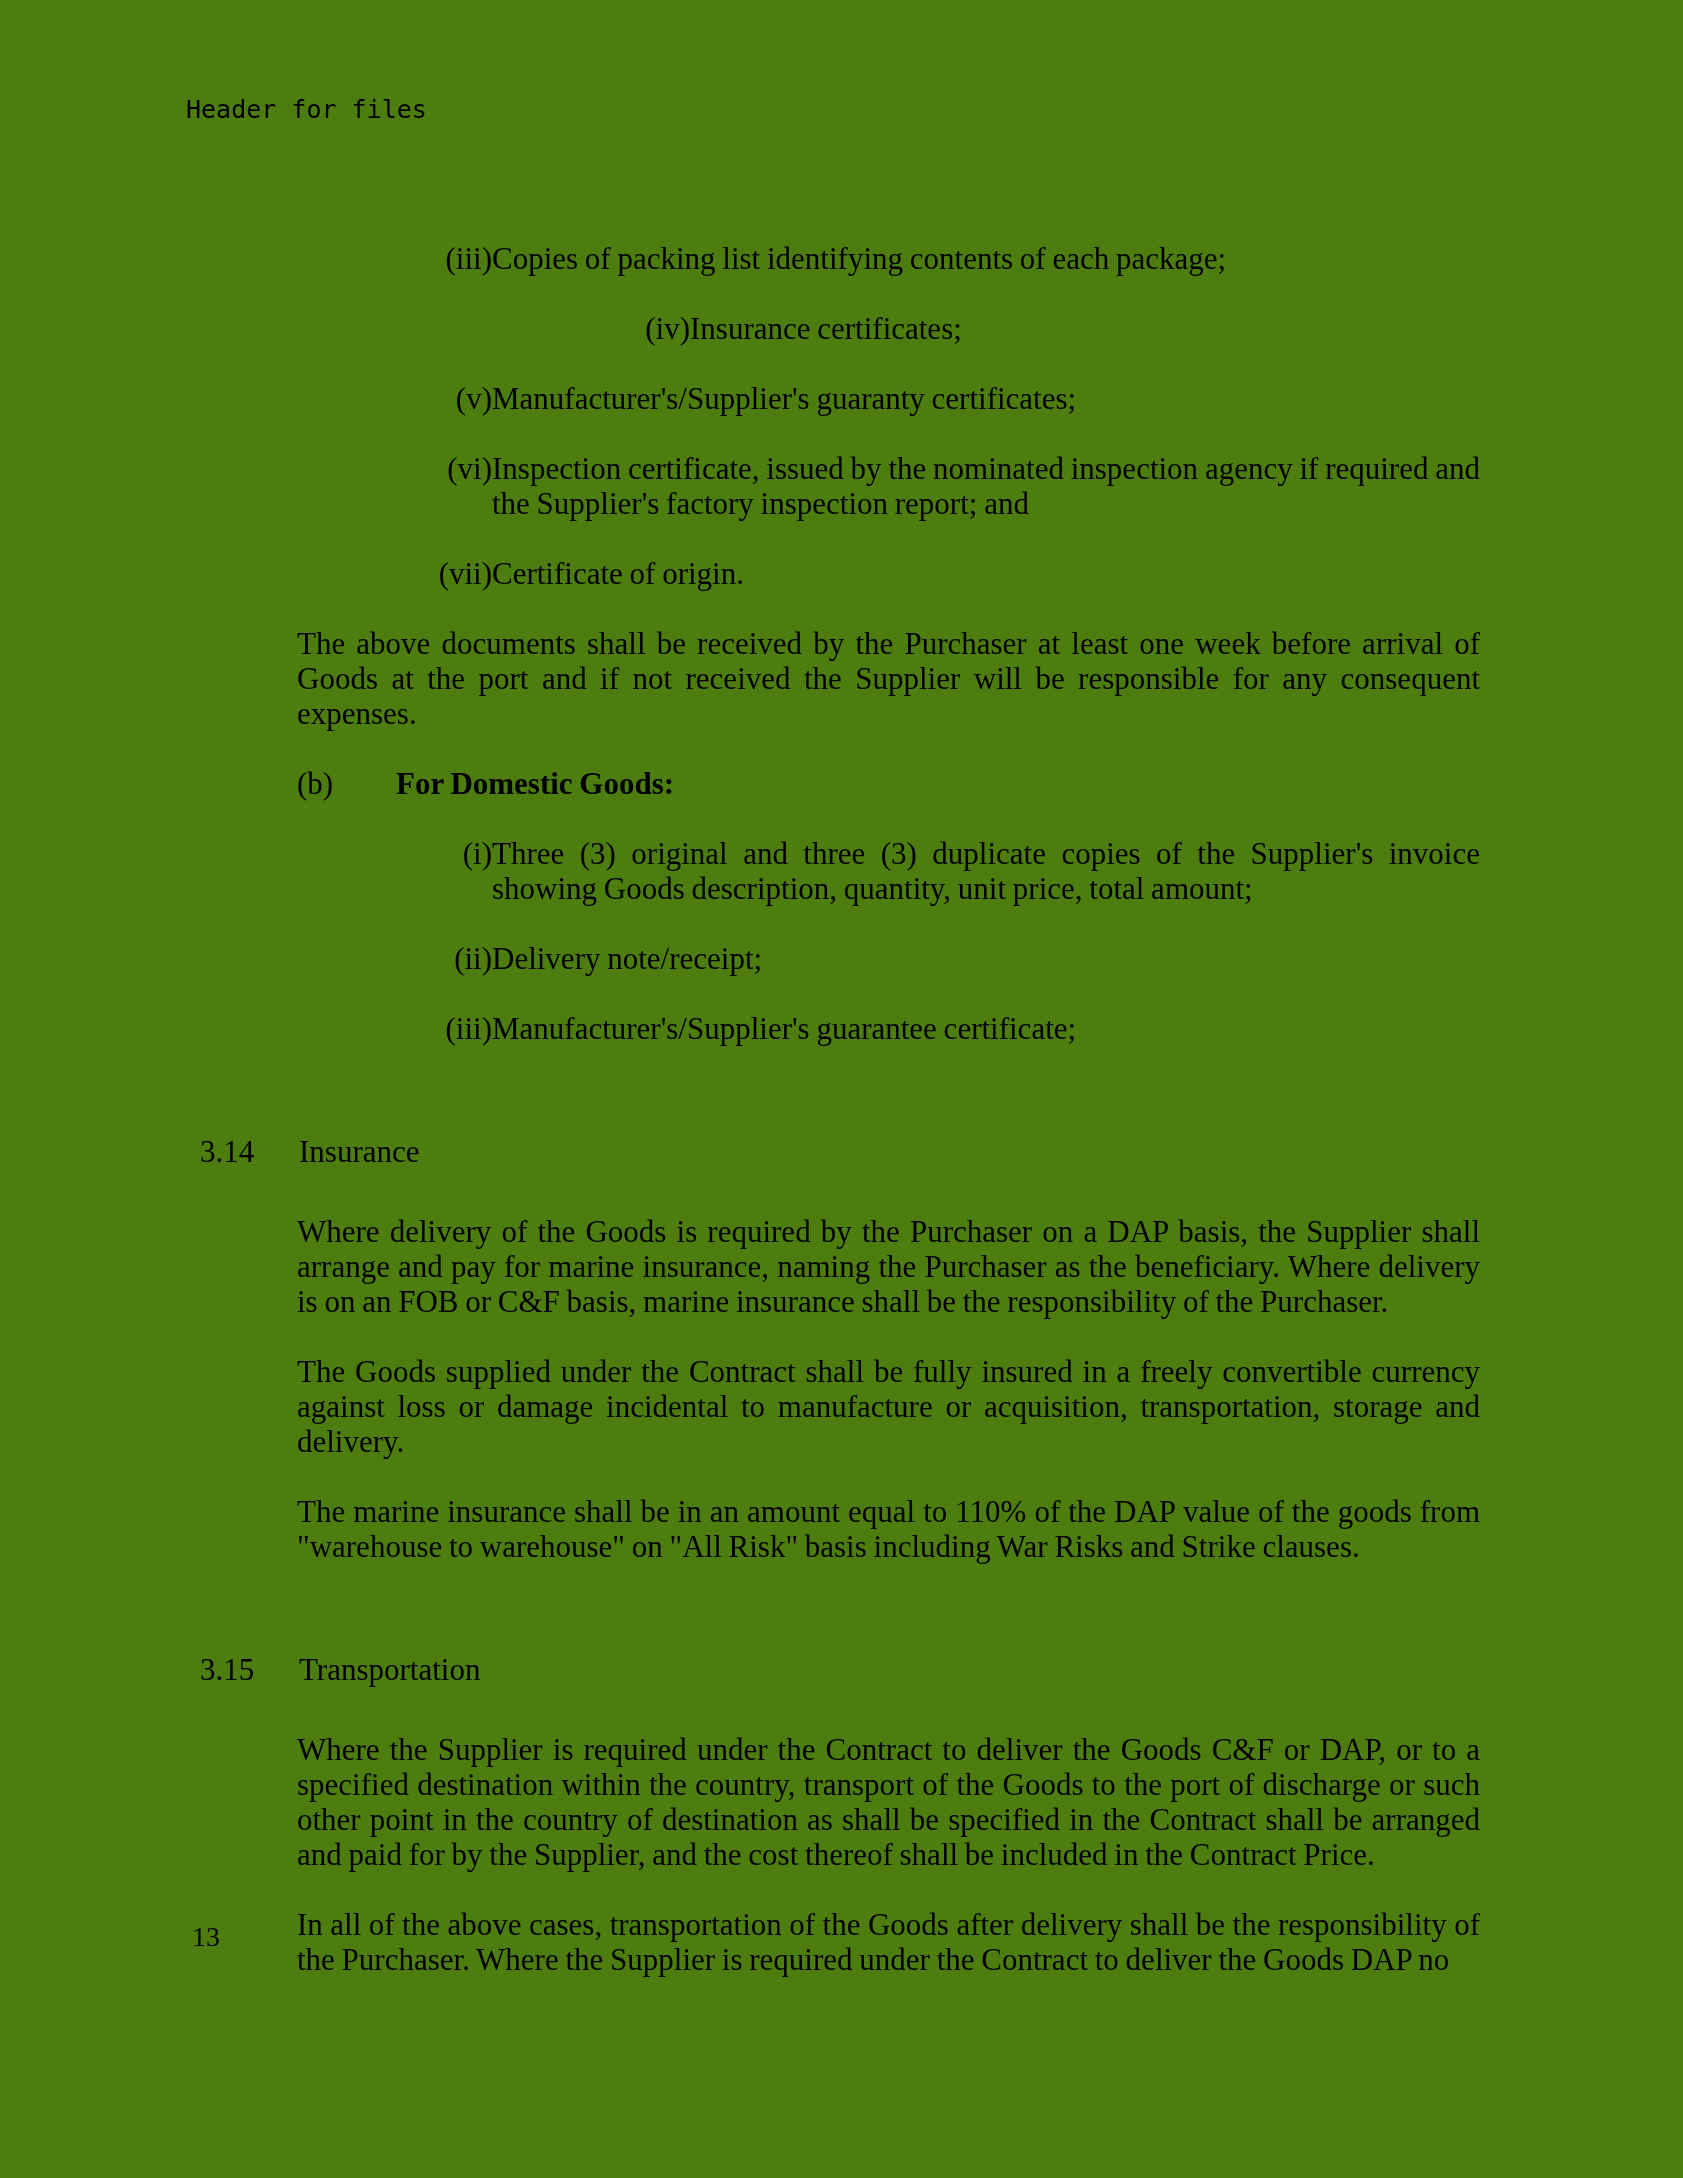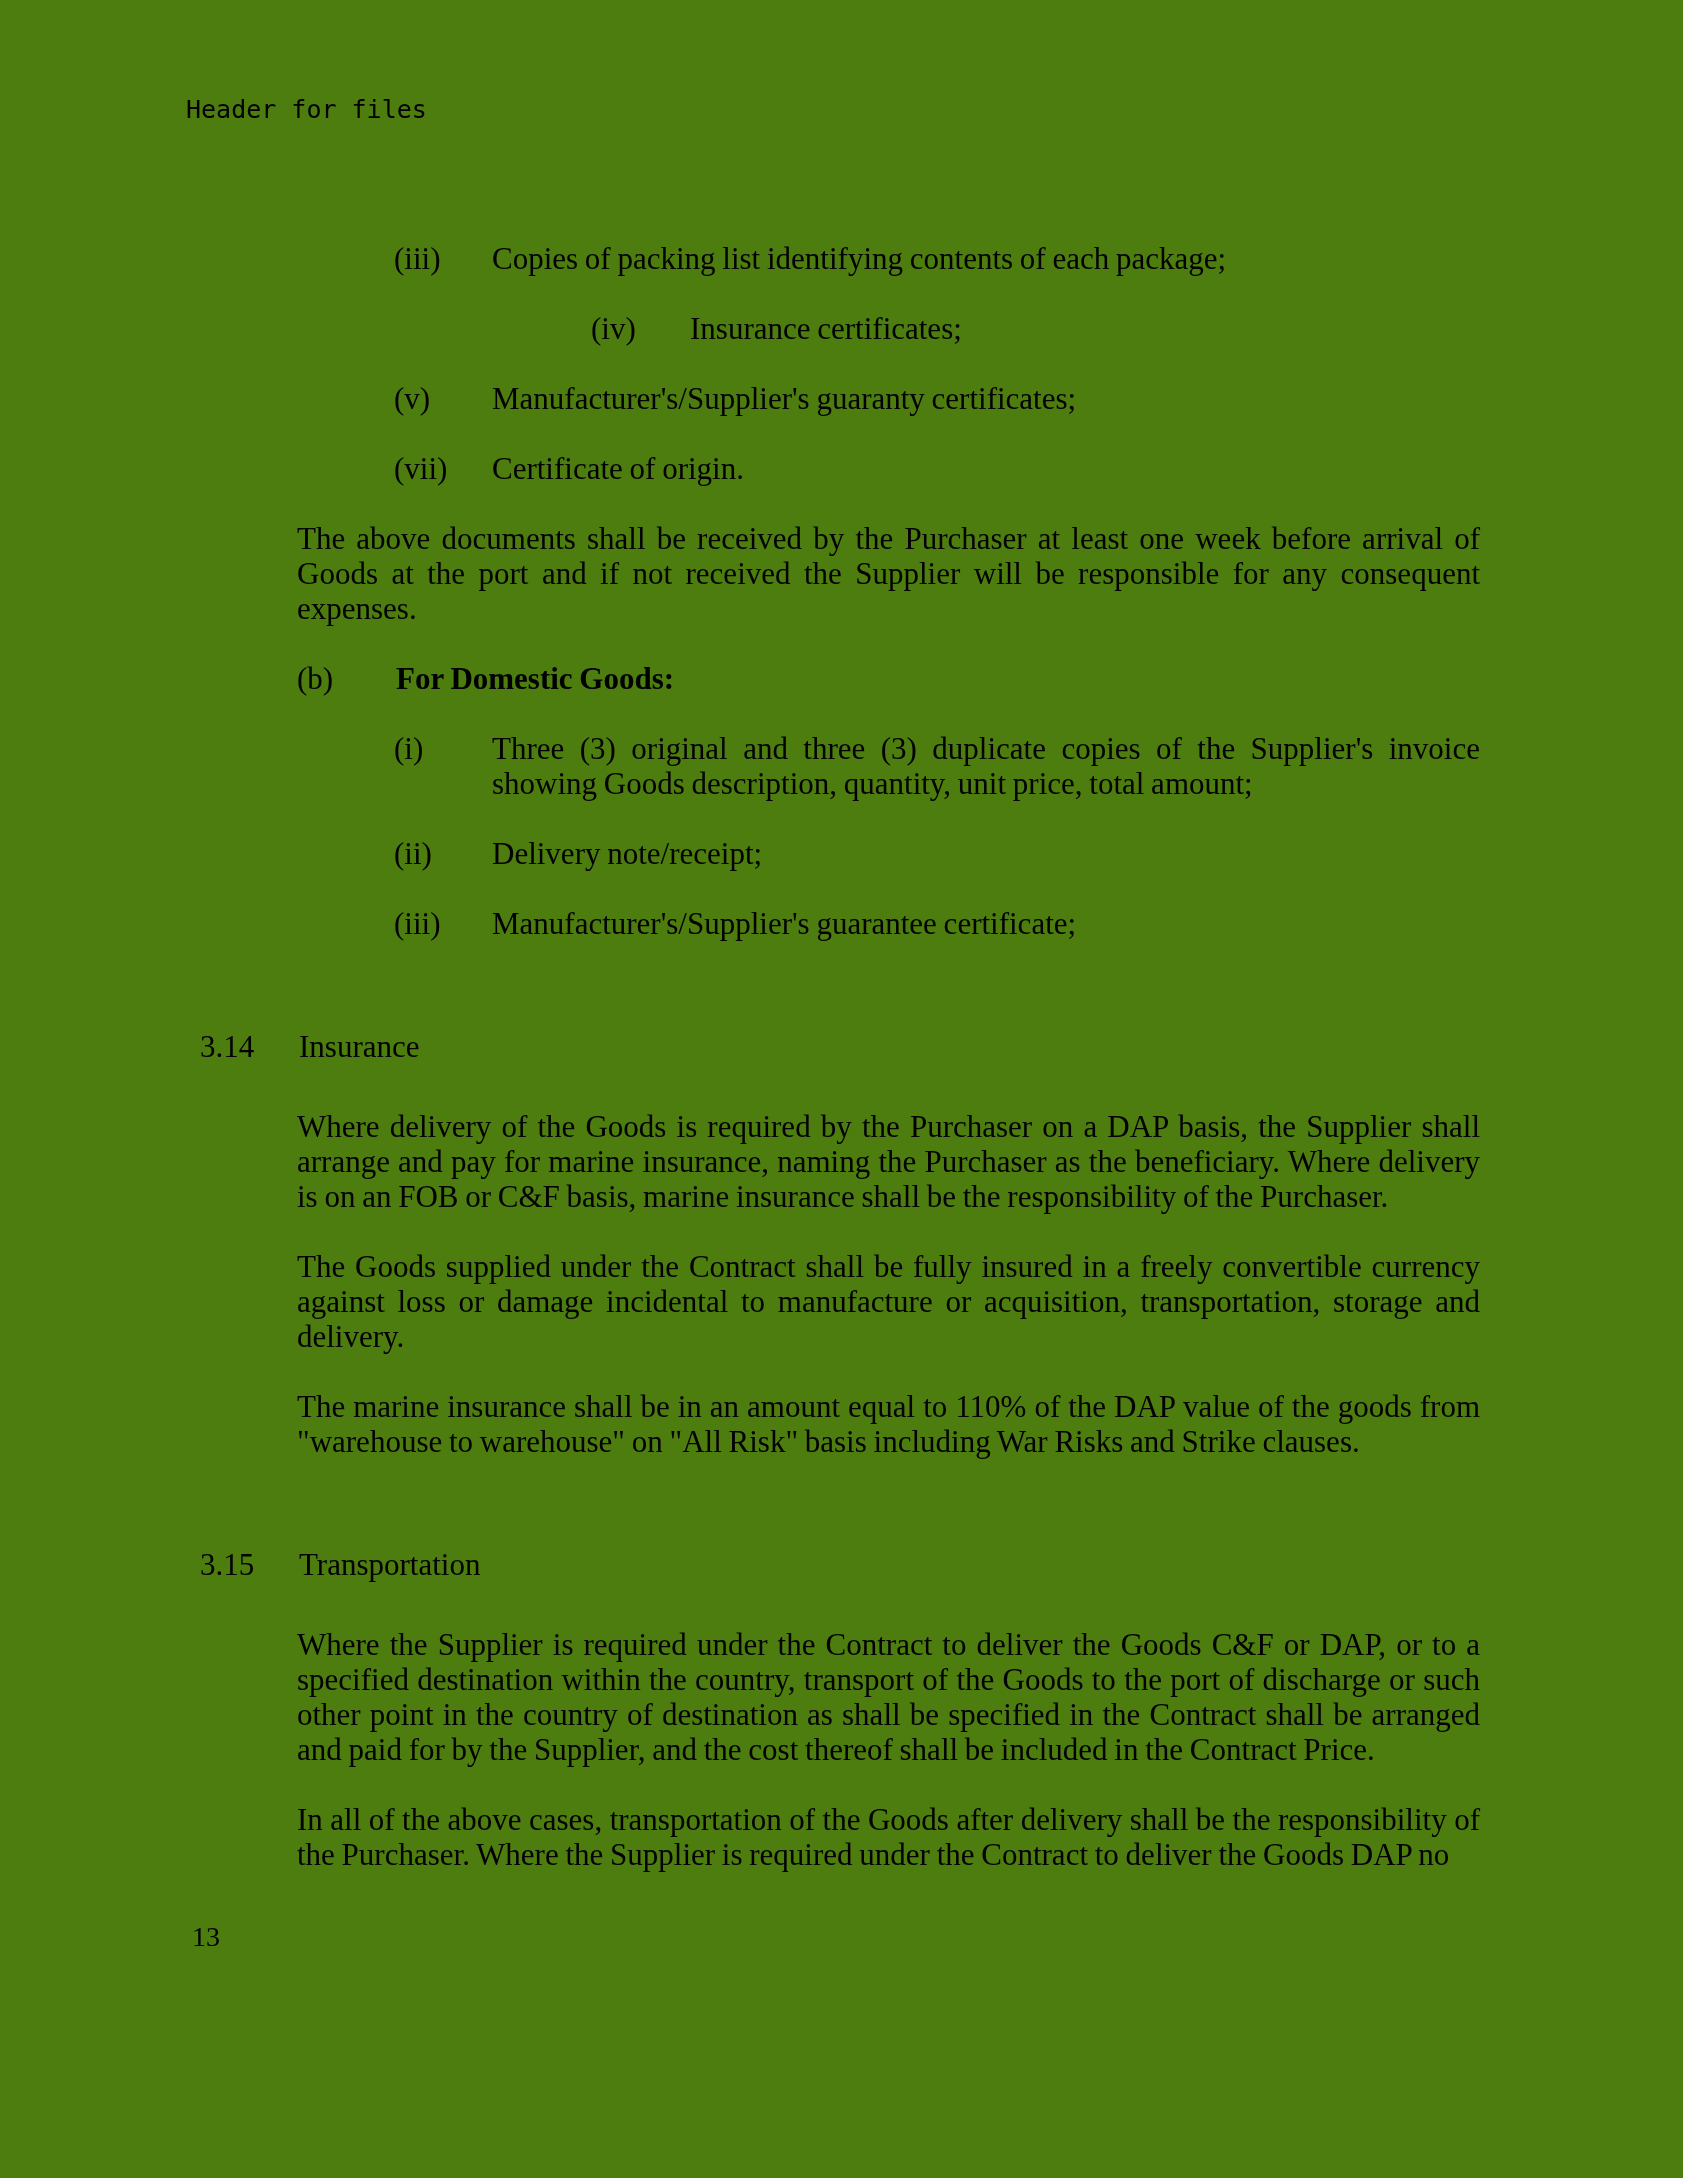--- a/index.html
+++ b/index.html
@@ -21,21 +21,21 @@
   .pageno{
     position:absolute;left:192px;top:1922px;
     font-family:Liberation Serif, serif;
     font-size:28px;line-height:30px;
   }
   .content{
     position:absolute;left:200px;top:241px;width:1280px;
     word-spacing:-1px;
   }
   .li{display:flex;margin:0 0 35px 194px;}
-  .li>.num{flex:0 0 98px;}
+  .li>.num{flex:0 0 98px;text-align:right;}
   .li>.txt{flex:1;text-align:justify;}
   .li.deep{margin-left:391px;}
   .li.deep>.num{flex:0 0 99px;}
   .para{margin:16px 0 35px 97px;text-align:justify;}
   .clause{display:flex;margin:0 0 35px 97px;}
   .clause>.num{flex:0 0 99px;}
   .clause>.ctitle{font-weight:700;}
   .section-head{display:flex;padding-top:53px;margin:0 0 45px 0;}
   .section-head>.num{flex:0 0 99px;}
 </style>
@@ -56,20 +56,24 @@
     <div class="li deep">
       <span class="num">(iv)</span>
       <span class="txt">Insurance certificates;</span>
     </div>
 
     <div class="li">
       <span class="num">(v)</span>
       <span class="txt">Manufacturer's/Supplier's guaranty certificates;</span>
     </div>
 
+    <div class="li">
+      <span class="num">(vi)</span>
+      <span class="txt">Inspection certificate, issued by the nominated inspection agency if required and the Supplier's factory inspection report; and</span>
+    </div>
 
     <div class="li">
       <span class="num">(vii)</span>
       <span class="txt">Certificate of origin.</span>
     </div>
 
     <div class="para">The above documents shall be received by the Purchaser at least one week before arrival of Goods at the port and if not received the Supplier will be responsible for any consequent expenses.</div>
 
     <div class="clause">
       <span class="num">(b)</span>

